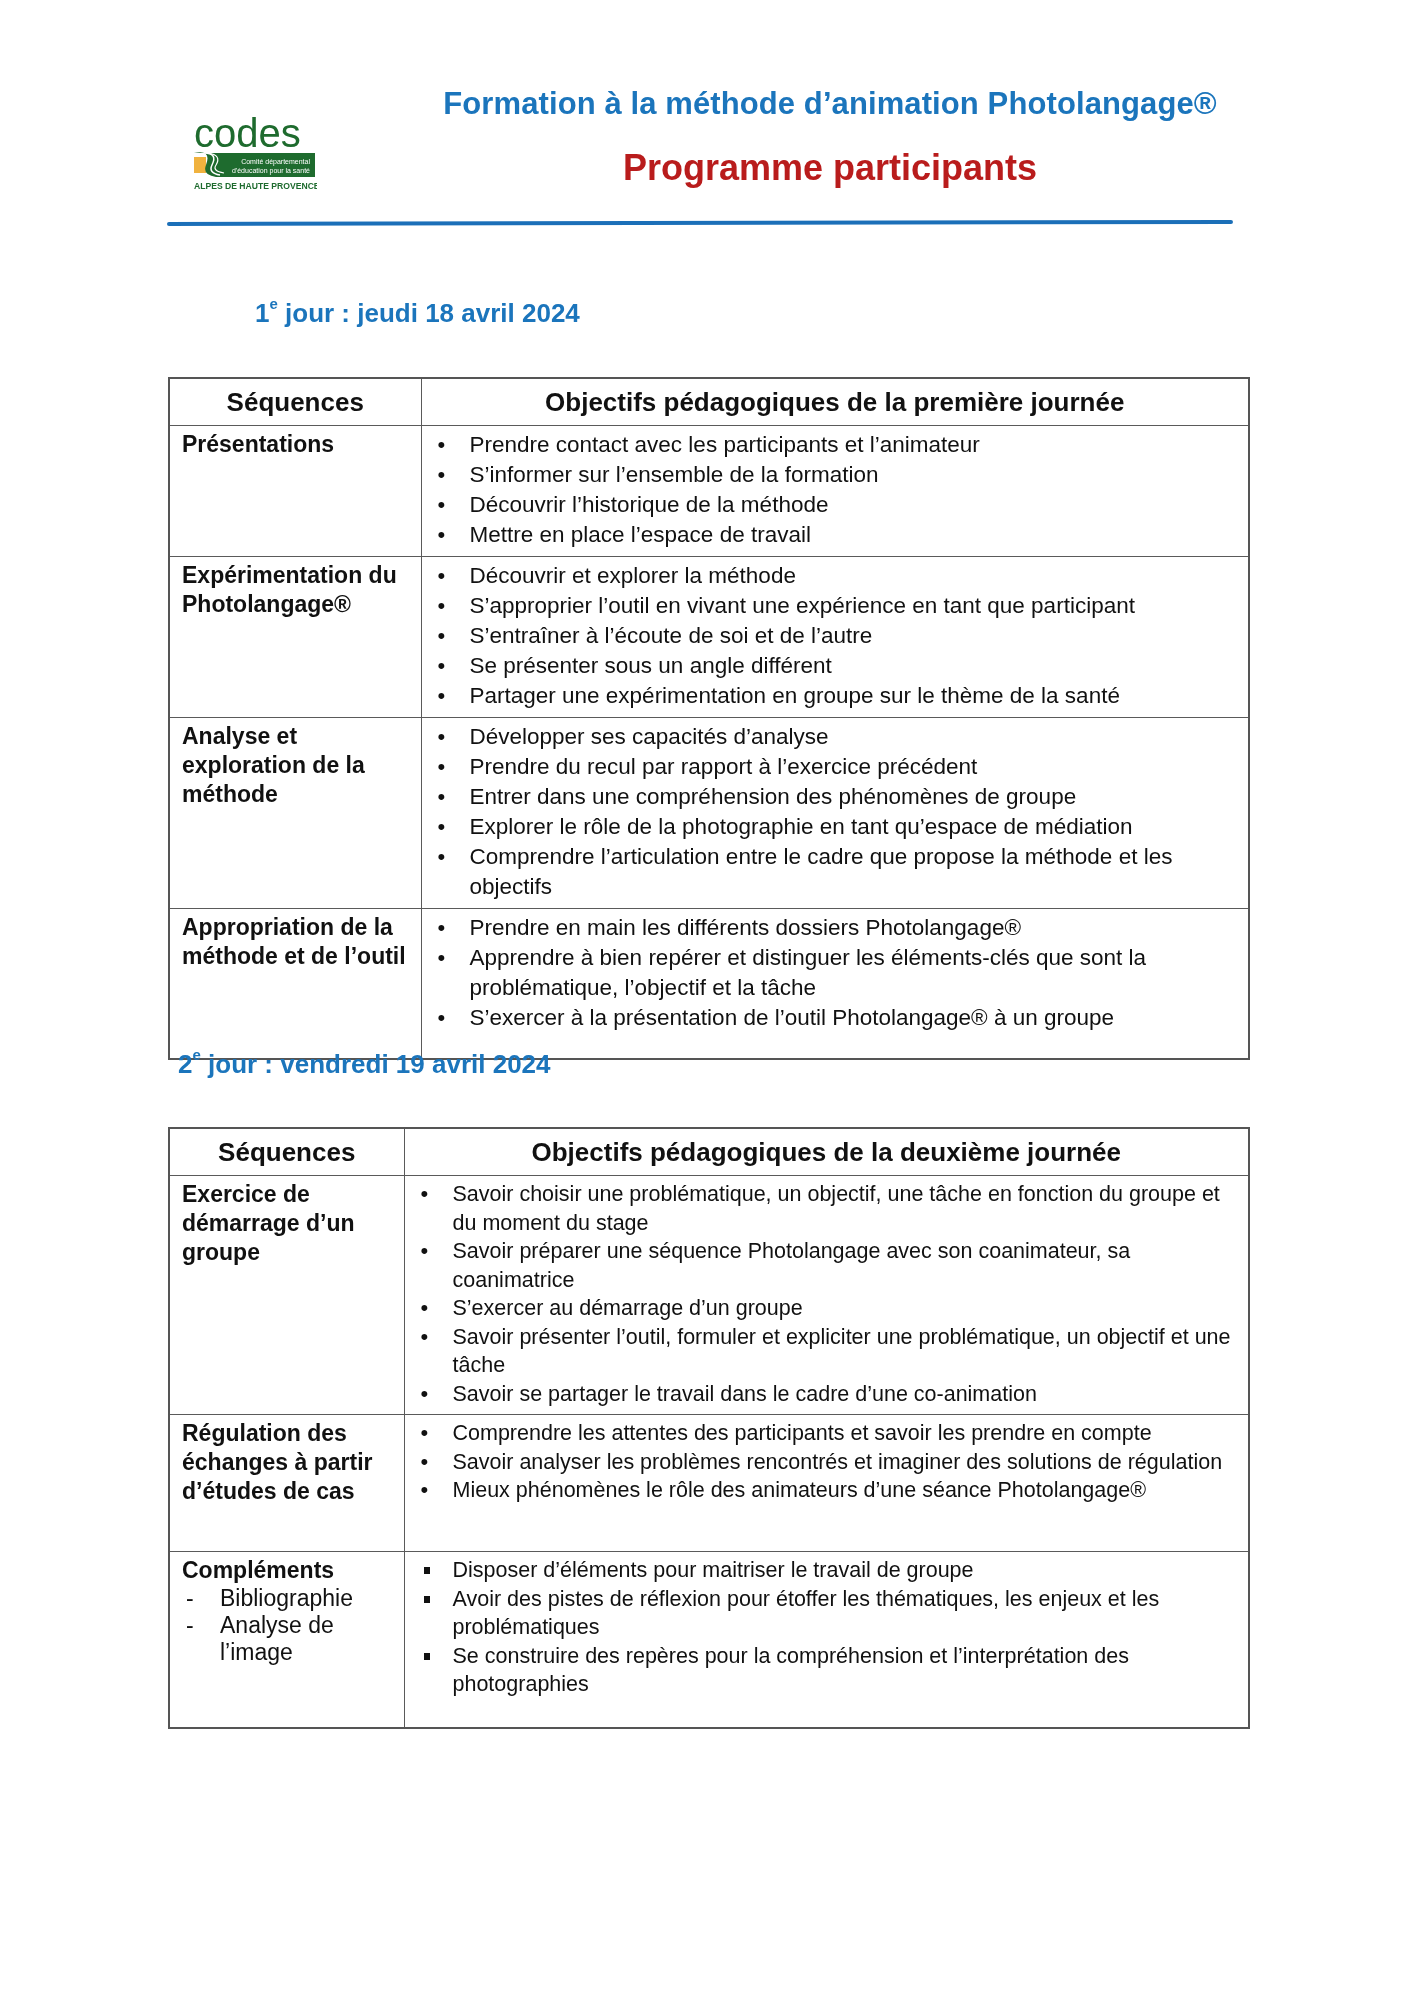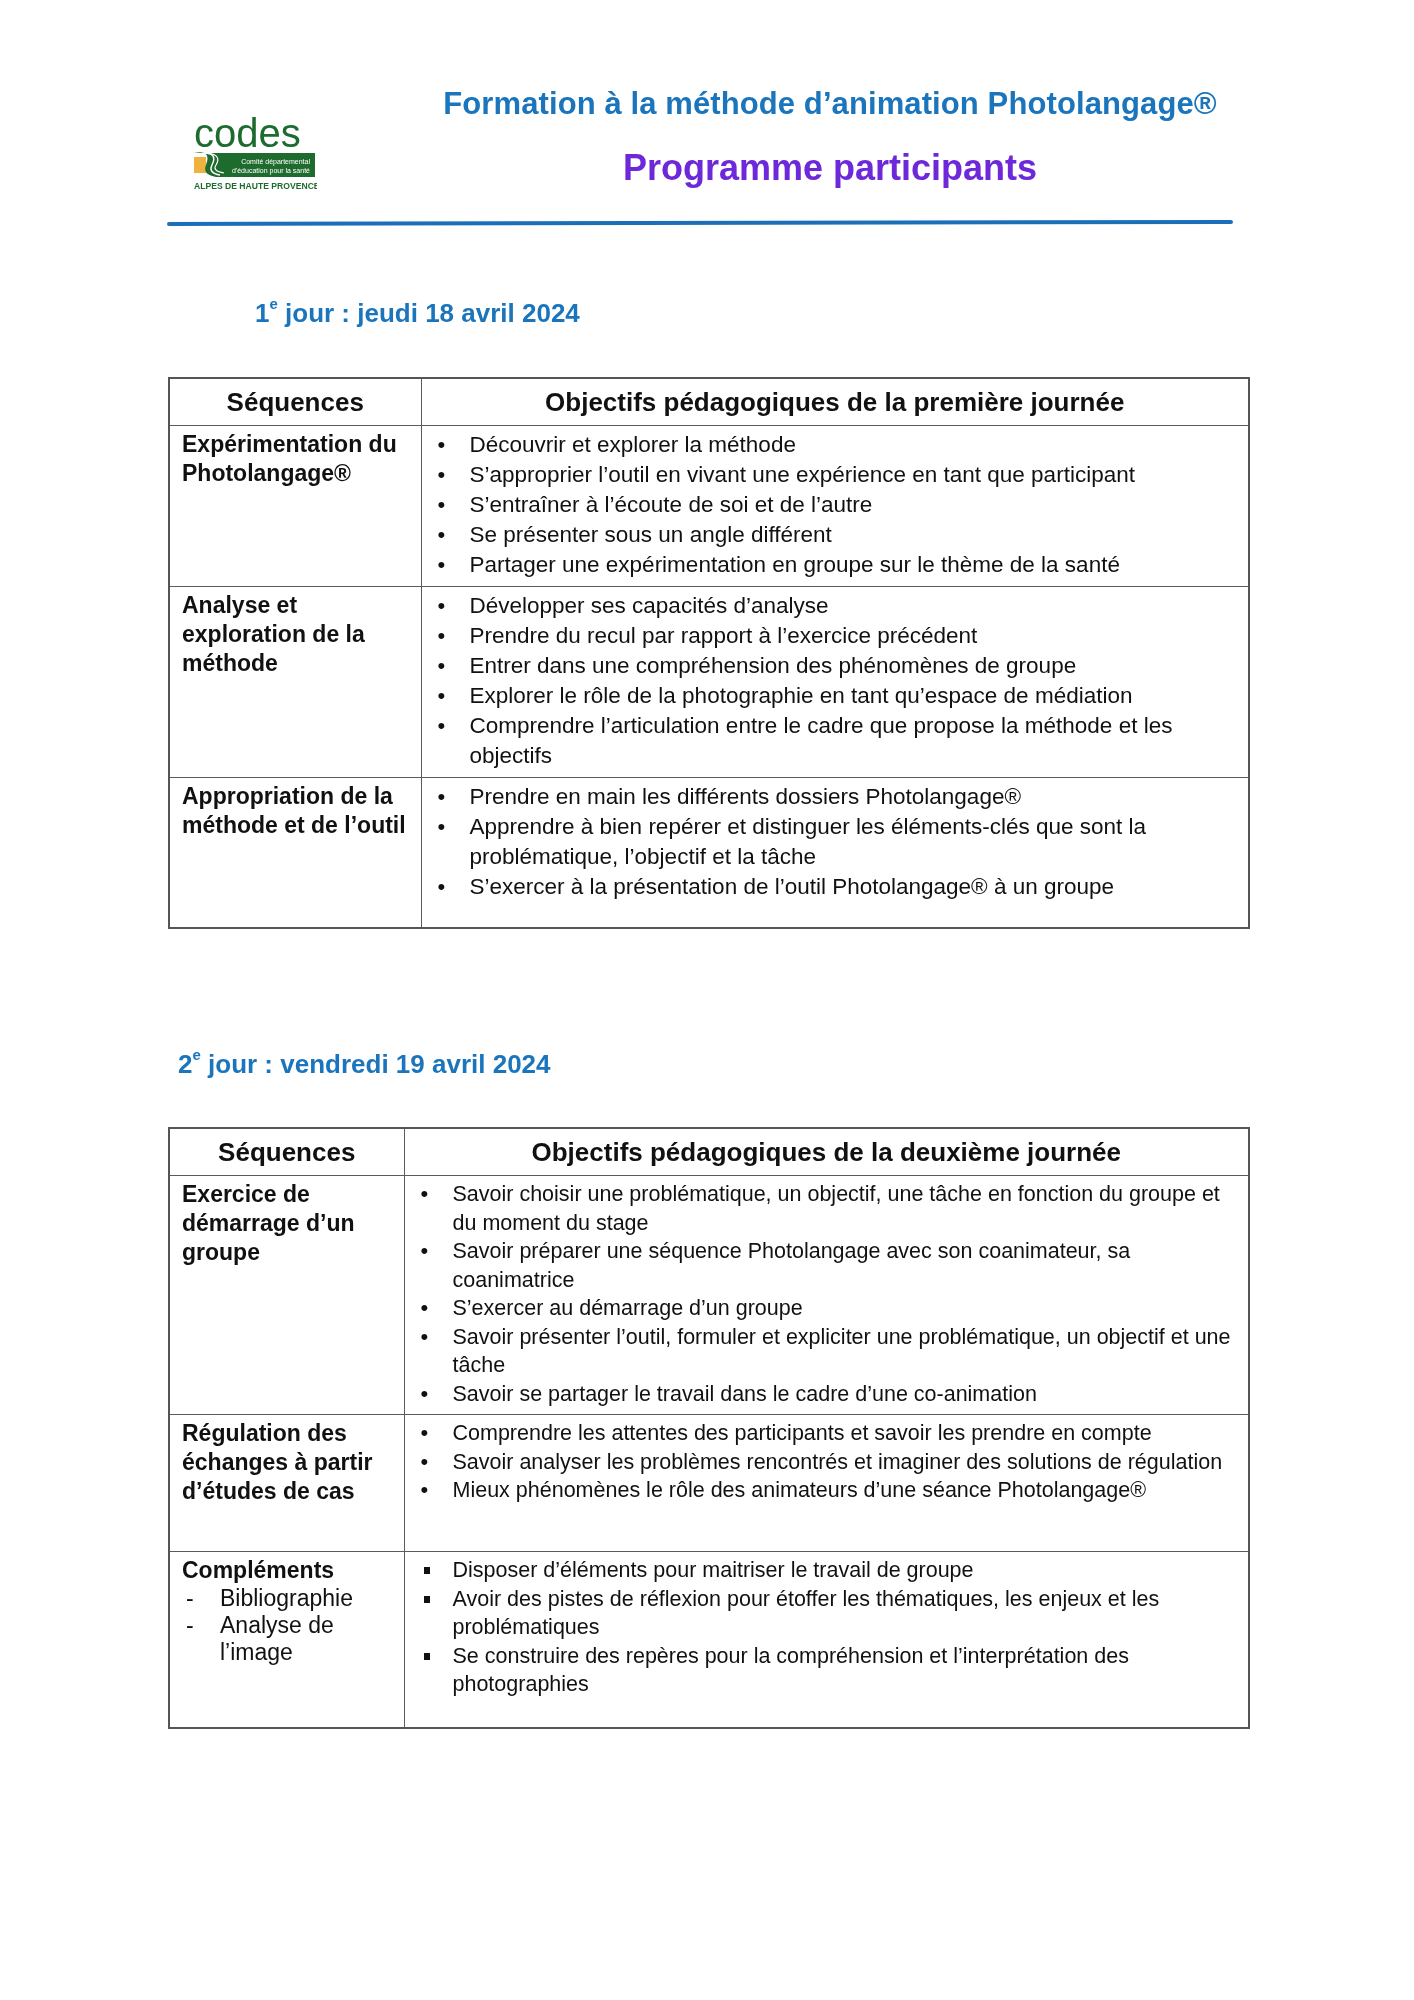--- a/index.html
+++ b/index.html
@@ -3,21 +3,21 @@
 <meta charset="utf-8">
 <style>
   html, body { margin:0; padding:0; background:#ffffff; }
   body { width:1414px; height:2000px; position:relative; overflow:hidden;
          font-family:"Liberation Sans", sans-serif; color:#111; }
   .logo { position:absolute; left:192px; top:113px; width:125px; height:85px; }
   .logo svg { width:125px; height:85px; display:block; }
   .title1 { position:absolute; left:300px; width:1060px; top:86px; text-align:center;
             color:#1b75bc; font-weight:bold; font-size:31px; letter-spacing:0.1px; }
   .title2 { position:absolute; left:300px; width:1060px; top:147px; text-align:center;
-            color:#6d28d9; font-weight:bold; font-size:36px; }
+            color:#b91c1c; font-weight:bold; font-size:36px; }
   .rule { position:absolute; left:167px; top:222px; width:1066px; height:4px;
           background:#1b6fb8; transform:rotate(-0.11deg); transform-origin:left center; border-radius:2px; }
   .day { position:absolute; color:#1b75bc; font-weight:bold; font-size:26px; }
   .day sup { font-size:15px; position:relative; top:-2px; vertical-align:top; line-height:1; }
   table.prog { position:absolute; border-collapse:collapse; table-layout:fixed;
                border:2px solid #555;margin-top:34px; }
   table.prog th, table.prog td { border:1.6px solid #5a5a5a; vertical-align:top; padding:0; }
   table.prog th { font-size:26px; font-weight:bold; text-align:center; vertical-align:middle; height:46px; }
   .seq { font-size:23px; font-weight:bold; line-height:29px; padding:4px 10px 0 12px !important; }
   .seq .sub { list-style:none; margin:0; padding:0; font-weight:normal; }
@@ -58,20 +58,31 @@
       <col style="width:252px">
       <col>
     </colgroup>
   <thead>
     <tr>
       <th>Séquences</th>
       <th>Objectifs pédagogiques de la première journée</th>
     </tr>
   </thead>
   <tbody>
+    <tr style="height:122px;">
+      <td class="seq">Présentations</td>
+      <td>
+          <ul class="obj">
+        <li>Prendre contact avec les participants et l’animateur</li>
+        <li>S’informer sur l’ensemble de la formation</li>
+        <li>Découvrir l’historique de la méthode</li>
+        <li>Mettre en place l’espace de travail</li>
+      </ul>
+        </td>
+    </tr>
     <tr style="height:153px;">
       <td class="seq">Expérimentation du Photolangage®</td>
       <td>
           <ul class="obj">
         <li>Découvrir et explorer la méthode</li>
         <li>S’approprier l’outil en vivant une expérience en tant que participant</li>
         <li>S’entraîner à l’écoute de soi et de l’autre</li>
         <li>Se présenter sous un angle différent</li>
         <li>Partager une expérimentation en groupe sur le thème de la santé</li>
       </ul>

